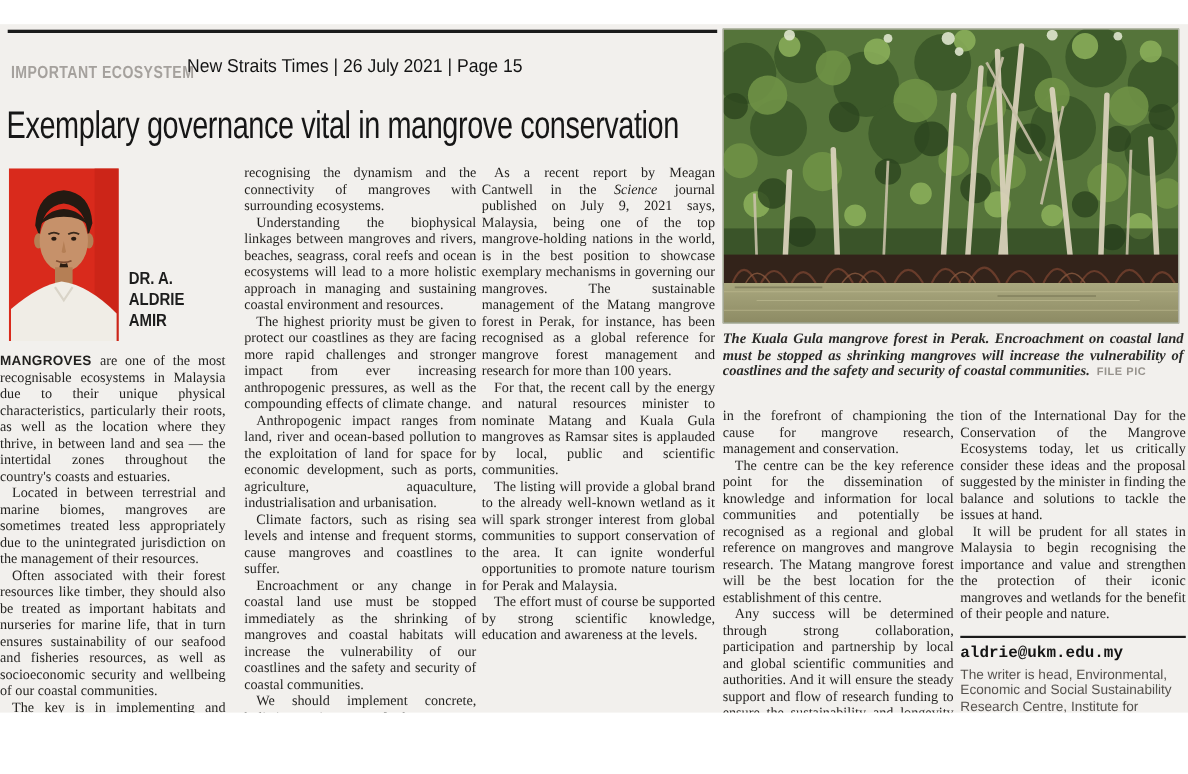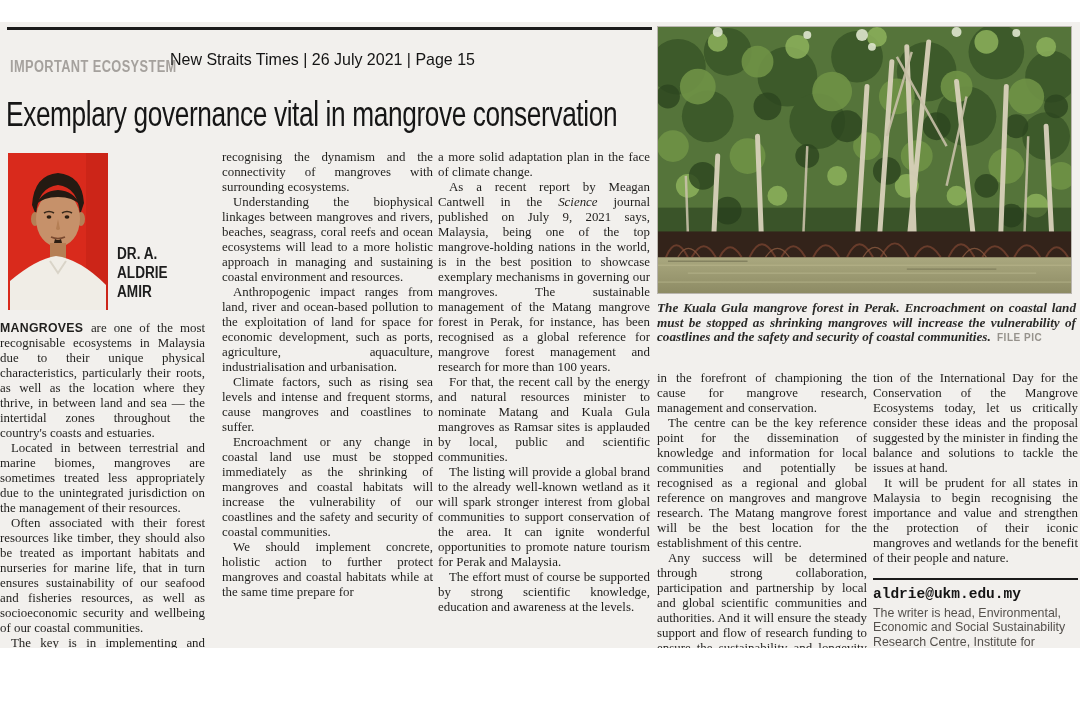--- a/index.html
+++ b/index.html
@@ -122,27 +122,27 @@
 
   <div class="col col1">
       <p class=""><span class="lead-word">MANGROVES </span><span>are one of the most recognisable ecosystems in Malaysia due to their unique physical characteristics, particularly their roots, as well as the location where they thrive, in between land and sea — the intertidal zones throughout the country's coasts and estuaries.</span></p>
       <p class="indent"><span>Located in between terrestrial and marine biomes, mangroves are sometimes treated less appropriately due to the unintegrated jurisdiction on the management of their resources.</span></p>
       <p class="indent"><span>Often associated with their forest resources like timber, they should also be treated as important habitats and nurseries for marine life, that in turn ensures sustainability of our seafood and fisheries resources, as well as socioeconomic security and wellbeing of our coastal communities.</span></p>
       <p class="indent"><span>The key is in implementing and enforcing a more holistic approach in the governance of resources by</span></p>
     </div>
   <div class="col col2">
       <p class=""><span>recognising the dynamism and the connectivity of mangroves with surrounding ecosystems.</span></p>
       <p class="indent"><span>Understanding the biophysical linkages between mangroves and rivers, beaches, seagrass, coral reefs and ocean ecosystems will lead to a more holistic approach in managing and sustaining coastal environment and resources.</span></p>
+      <p class="indent"><span>The highest priority must be given to protect our coastlines as they are facing more rapid challenges and stronger impact from ever increasing anthropogenic pressures, as well as the compounding effects of climate change.</span></p>
       <p class="indent"><span>Anthropogenic impact ranges from land, river and ocean-based pollution to the exploitation of land for space for economic development, such as ports, agriculture, aquaculture, industrialisation and urbanisation.</span></p>
       <p class="indent"><span>Climate factors, such as rising sea levels and intense and frequent storms, cause mangroves and coastlines to suffer.</span></p>
       <p class="indent"><span>Encroachment or any change in coastal land use must be stopped immediately as the shrinking of mangroves and coastal habitats will increase the vulnerability of our coastlines and the safety and security of coastal communities.</span></p>
       <p class="indent"><span>We should implement concrete, holistic action to further protect mangroves and coastal habitats while at the same time prepare for</span></p>
     </div>
   <div class="col col3">
-      <p class=""><span>a more solid adaptation plan in the face of climate change.</span></p>
       <p class="indent"><span>As a recent report by Meagan Cantwell in the </span><span class="italic">Science</span><span> journal published on July 9, 2021 says, Malaysia, being one of the top mangrove-holding nations in the world, is in the best position to showcase exemplary mechanisms in governing our mangroves. The sustainable management of the Matang mangrove forest in Perak, for instance, has been recognised as a global reference for mangrove forest management and research for more than 100 years.</span></p>
       <p class="indent"><span>For that, the recent call by the energy and natural resources minister to nominate Matang and Kuala Gula mangroves as Ramsar sites is applauded by local, public and scientific communities.</span></p>
       <p class="indent"><span>The listing will provide a global brand to the already well-known wetland as it will spark stronger interest from global communities to support conservation of the area. It can ignite wonderful opportunities to promote nature tourism for Perak and Malaysia.</span></p>
       <p class="indent"><span>The effort must of course be supported by strong scientific knowledge, education and awareness at the levels.</span></p>
     </div>
   <div class="col col5">
       <p class=""><span>tion of the International Day for the Conservation of the Mangrove Ecosystems today, let us critically consider these ideas and the proposal suggested by the minister in finding the balance and solutions to tackle the issues at hand.</span></p>
       <p class="indent"><span>It will be prudent for all states in Malaysia to begin recognising the importance and value and strengthen the protection of their iconic mangroves and wetlands for the benefit of their people and nature.</span></p>
     </div>
   <div class="col col4">

